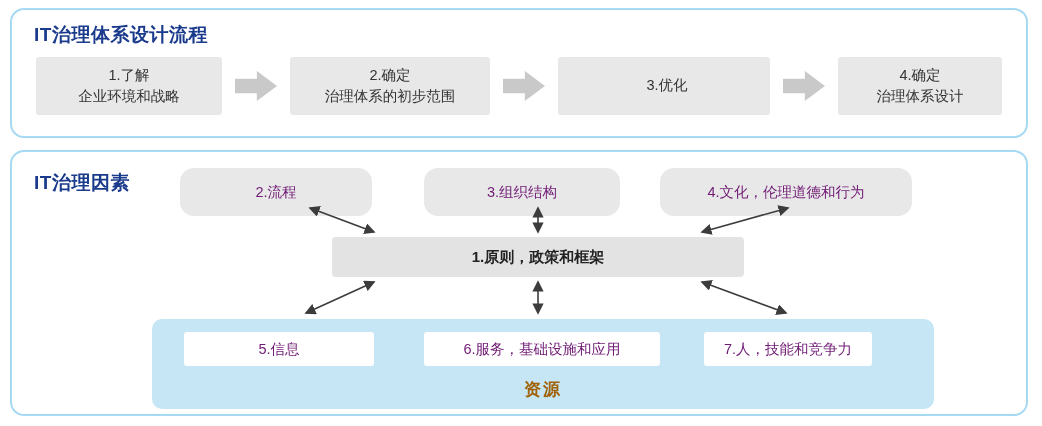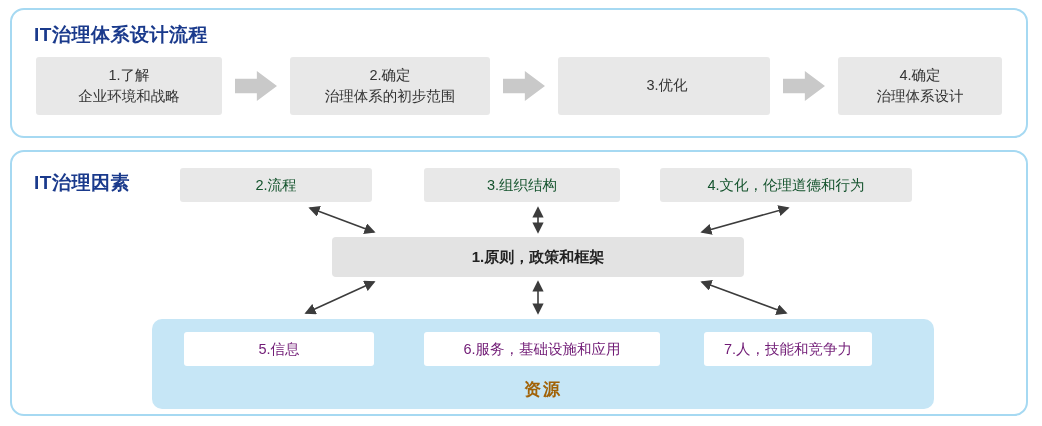--- a/index.html
+++ b/index.html
@@ -34,23 +34,23 @@
   .step-2{width:200px;}
   .step-3{width:212px;padding-left:12px;}
   .step-4{width:164px;}
   .block-arrow{
     width:42px;height:30px;background:#c9c9c9;
     clip-path:polygon(0 26%,52% 26%,52% 0,100% 50%,52% 100%,52% 74%,0 74%);
     flex-shrink:0;
   }
   
   .factor-box{
-    position:absolute;height:34px;background:#e8e8e8;border-radius:3px;
+    position:absolute;height:48px;background:#e8e8e8;border-radius:14px;
     display:flex;align-items:center;justify-content:center;
-    font-size:14.5px;color:#14532d;box-sizing:border-box;
+    font-size:14.5px;color:#701a75;box-sizing:border-box;
   }
   #factor-process{left:168px;top:16px;width:192px;}
   #factor-structure{left:412px;top:16px;width:196px;}
   #factor-culture{left:648px;top:16px;width:252px;}
   #factor-center{
     position:absolute;left:320px;top:85px;width:412px;height:40px;
     background:#e3e3e3;border-radius:4px;
     display:flex;align-items:center;justify-content:center;
     font-size:15px;font-weight:bold;color:#222;
   }

